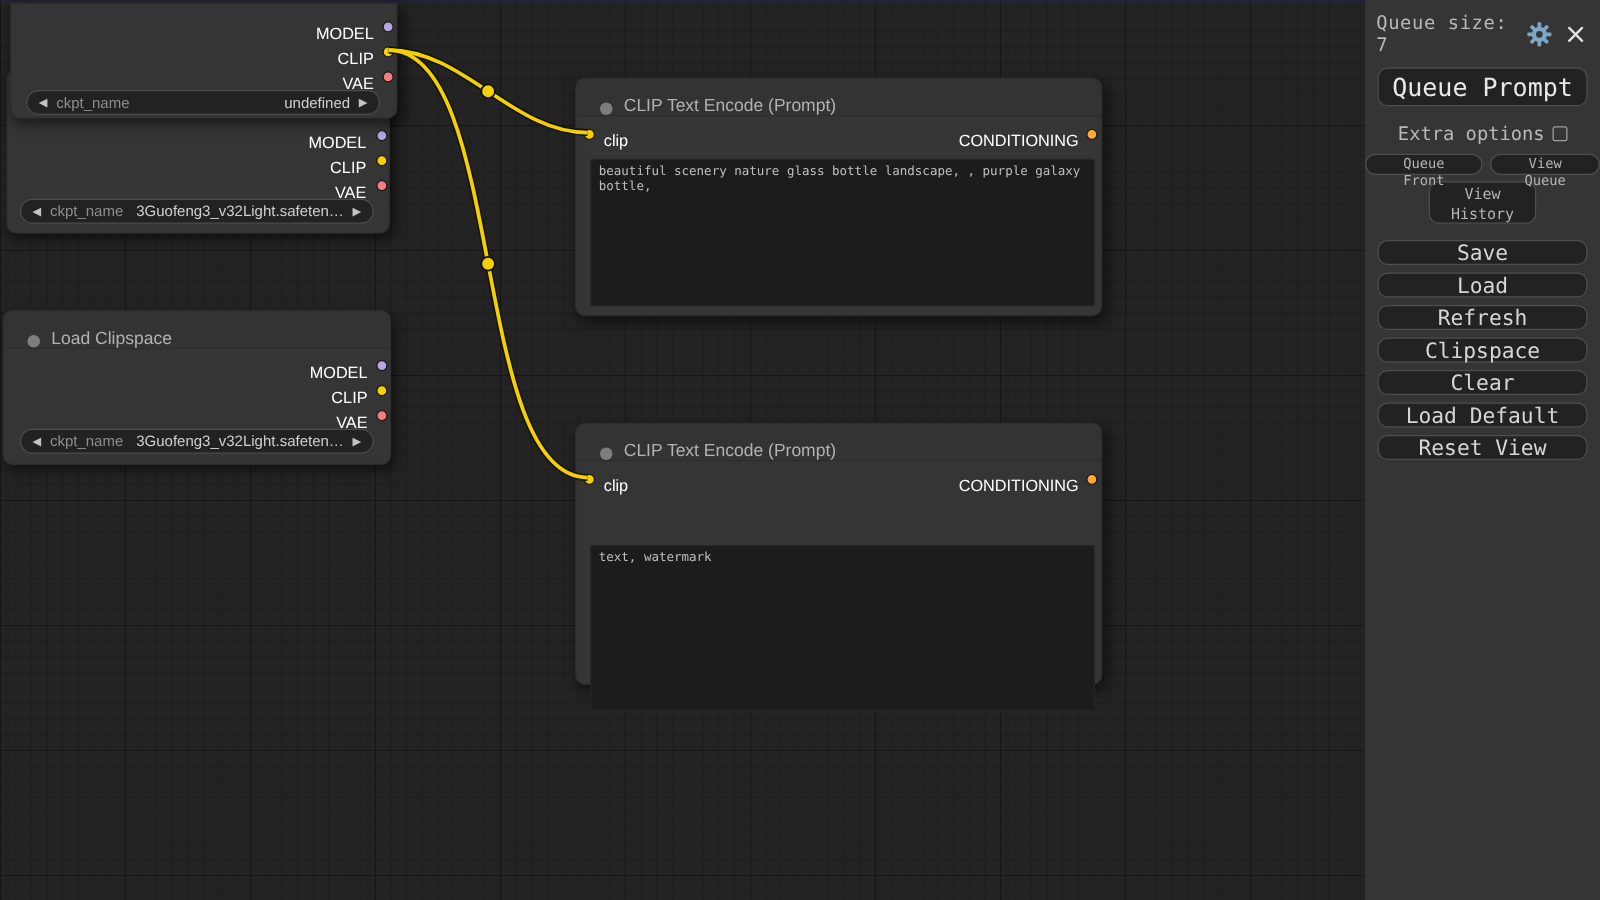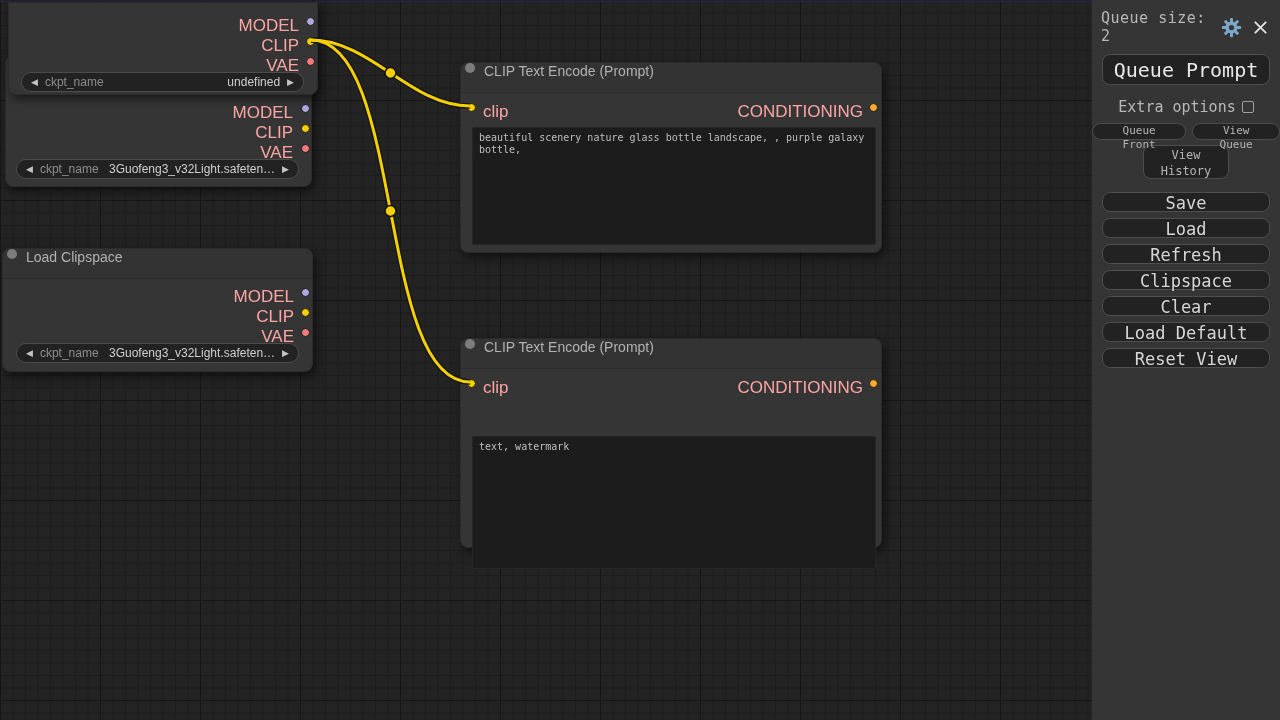--- a/index.html
+++ b/index.html
@@ -21,30 +21,30 @@
 
   svg.wires { position:absolute; left:0; top:0; z-index:5; pointer-events:none; }
 
   
   .node {
     position:absolute; background:#353535; border:1px solid #2c2c2c; border-radius:8px;
     box-shadow:3px 4px 10px rgba(0,0,0,.55); z-index:2;
   }
   .node-title {
     position:absolute; left:0; top:0; right:0; height:30px; background:#333333;
-    border-radius:8px 8px 0 0; display:flex; align-items:flex-start; padding:0 4px;
+    border-radius:8px 8px 0 0; display:flex; align-items:flex-end; padding:0 19px;
     border-bottom:1px solid #2c2c2c;
   }
   .tdot { width:10px; height:10px; border-radius:50%; background:#7d7d7d; margin-right:9px; flex:0 0 auto; }
   .ttext { color:#b2b2b2; font-size:14px; white-space:nowrap; }
 
   .slot { position:absolute; left:0; right:0; height:20px; display:flex; align-items:center; }
   .slot.out { justify-content:flex-end; padding-right:18px; }
   .slot.in  { justify-content:flex-start; padding-left:22px; }
-  .slabel { color:#fca5a5; font-size:17px; white-space:nowrap;margin-top:10px; }
+  .slabel { color:#ffffff; font-size:13px; white-space:nowrap;margin-top:10px; }
   .dot { position:absolute; width:9px; height:9px; border-radius:50%; border:1px solid #191919; top:50%; margin-top:-4.5px; }
   .dot.model { background:#b6a6e0; }
   .dot.clip  { background:#f5d000; }
   .dot.vae   { background:#f47c7c; }
   .dot.cond  { background:#ffa931; }
 
   .widget {
     position:absolute; height:20px; background:#222222; border:1px solid #4c4c4c; border-radius:10px;
     display:flex; align-items:center; padding:0 9px; font-size:12px; gap:7px;
   }
@@ -194,21 +194,21 @@
       <path d="M311,40 C405,40 376,382 470,382" fill="none" stroke="#141414" stroke-width="5.5"></path>
       <path d="M311,40 C371,40 410,106 470,106" fill="none" stroke="#f5d000" stroke-width="3"></path>
       <path d="M311,40 C405,40 376,382 470,382" fill="none" stroke="#f5d000" stroke-width="3"></path>
       <circle cx="390.5" cy="73" r="5.5" fill="#f5d000" stroke="#141414" stroke-width="1.5"></circle>
       <circle cx="390.5" cy="211" r="5.5" fill="#f5d000" stroke="#141414" stroke-width="1.5"></circle>
     </svg>
   </div>
 
   <div class="sidebar">
     <div class="queue-row">
-      <span class="queue-size">Queue size: 2</span>
+      <span class="queue-size">Queue size: 7</span>
       <span class="icon-btn">
         <svg width="21" height="21" viewBox="0 0 24 24">
           <g fill="#7da7c7">
             <rect x="10.3" y="1" width="3.4" height="6" rx="1"></rect>
             <rect x="10.3" y="1" width="3.4" height="6" rx="1" transform="rotate(45 12 12)"></rect>
             <rect x="10.3" y="1" width="3.4" height="6" rx="1" transform="rotate(90 12 12)"></rect>
             <rect x="10.3" y="1" width="3.4" height="6" rx="1" transform="rotate(135 12 12)"></rect>
             <rect x="10.3" y="1" width="3.4" height="6" rx="1" transform="rotate(180 12 12)"></rect>
             <rect x="10.3" y="1" width="3.4" height="6" rx="1" transform="rotate(225 12 12)"></rect>
             <rect x="10.3" y="1" width="3.4" height="6" rx="1" transform="rotate(270 12 12)"></rect>

